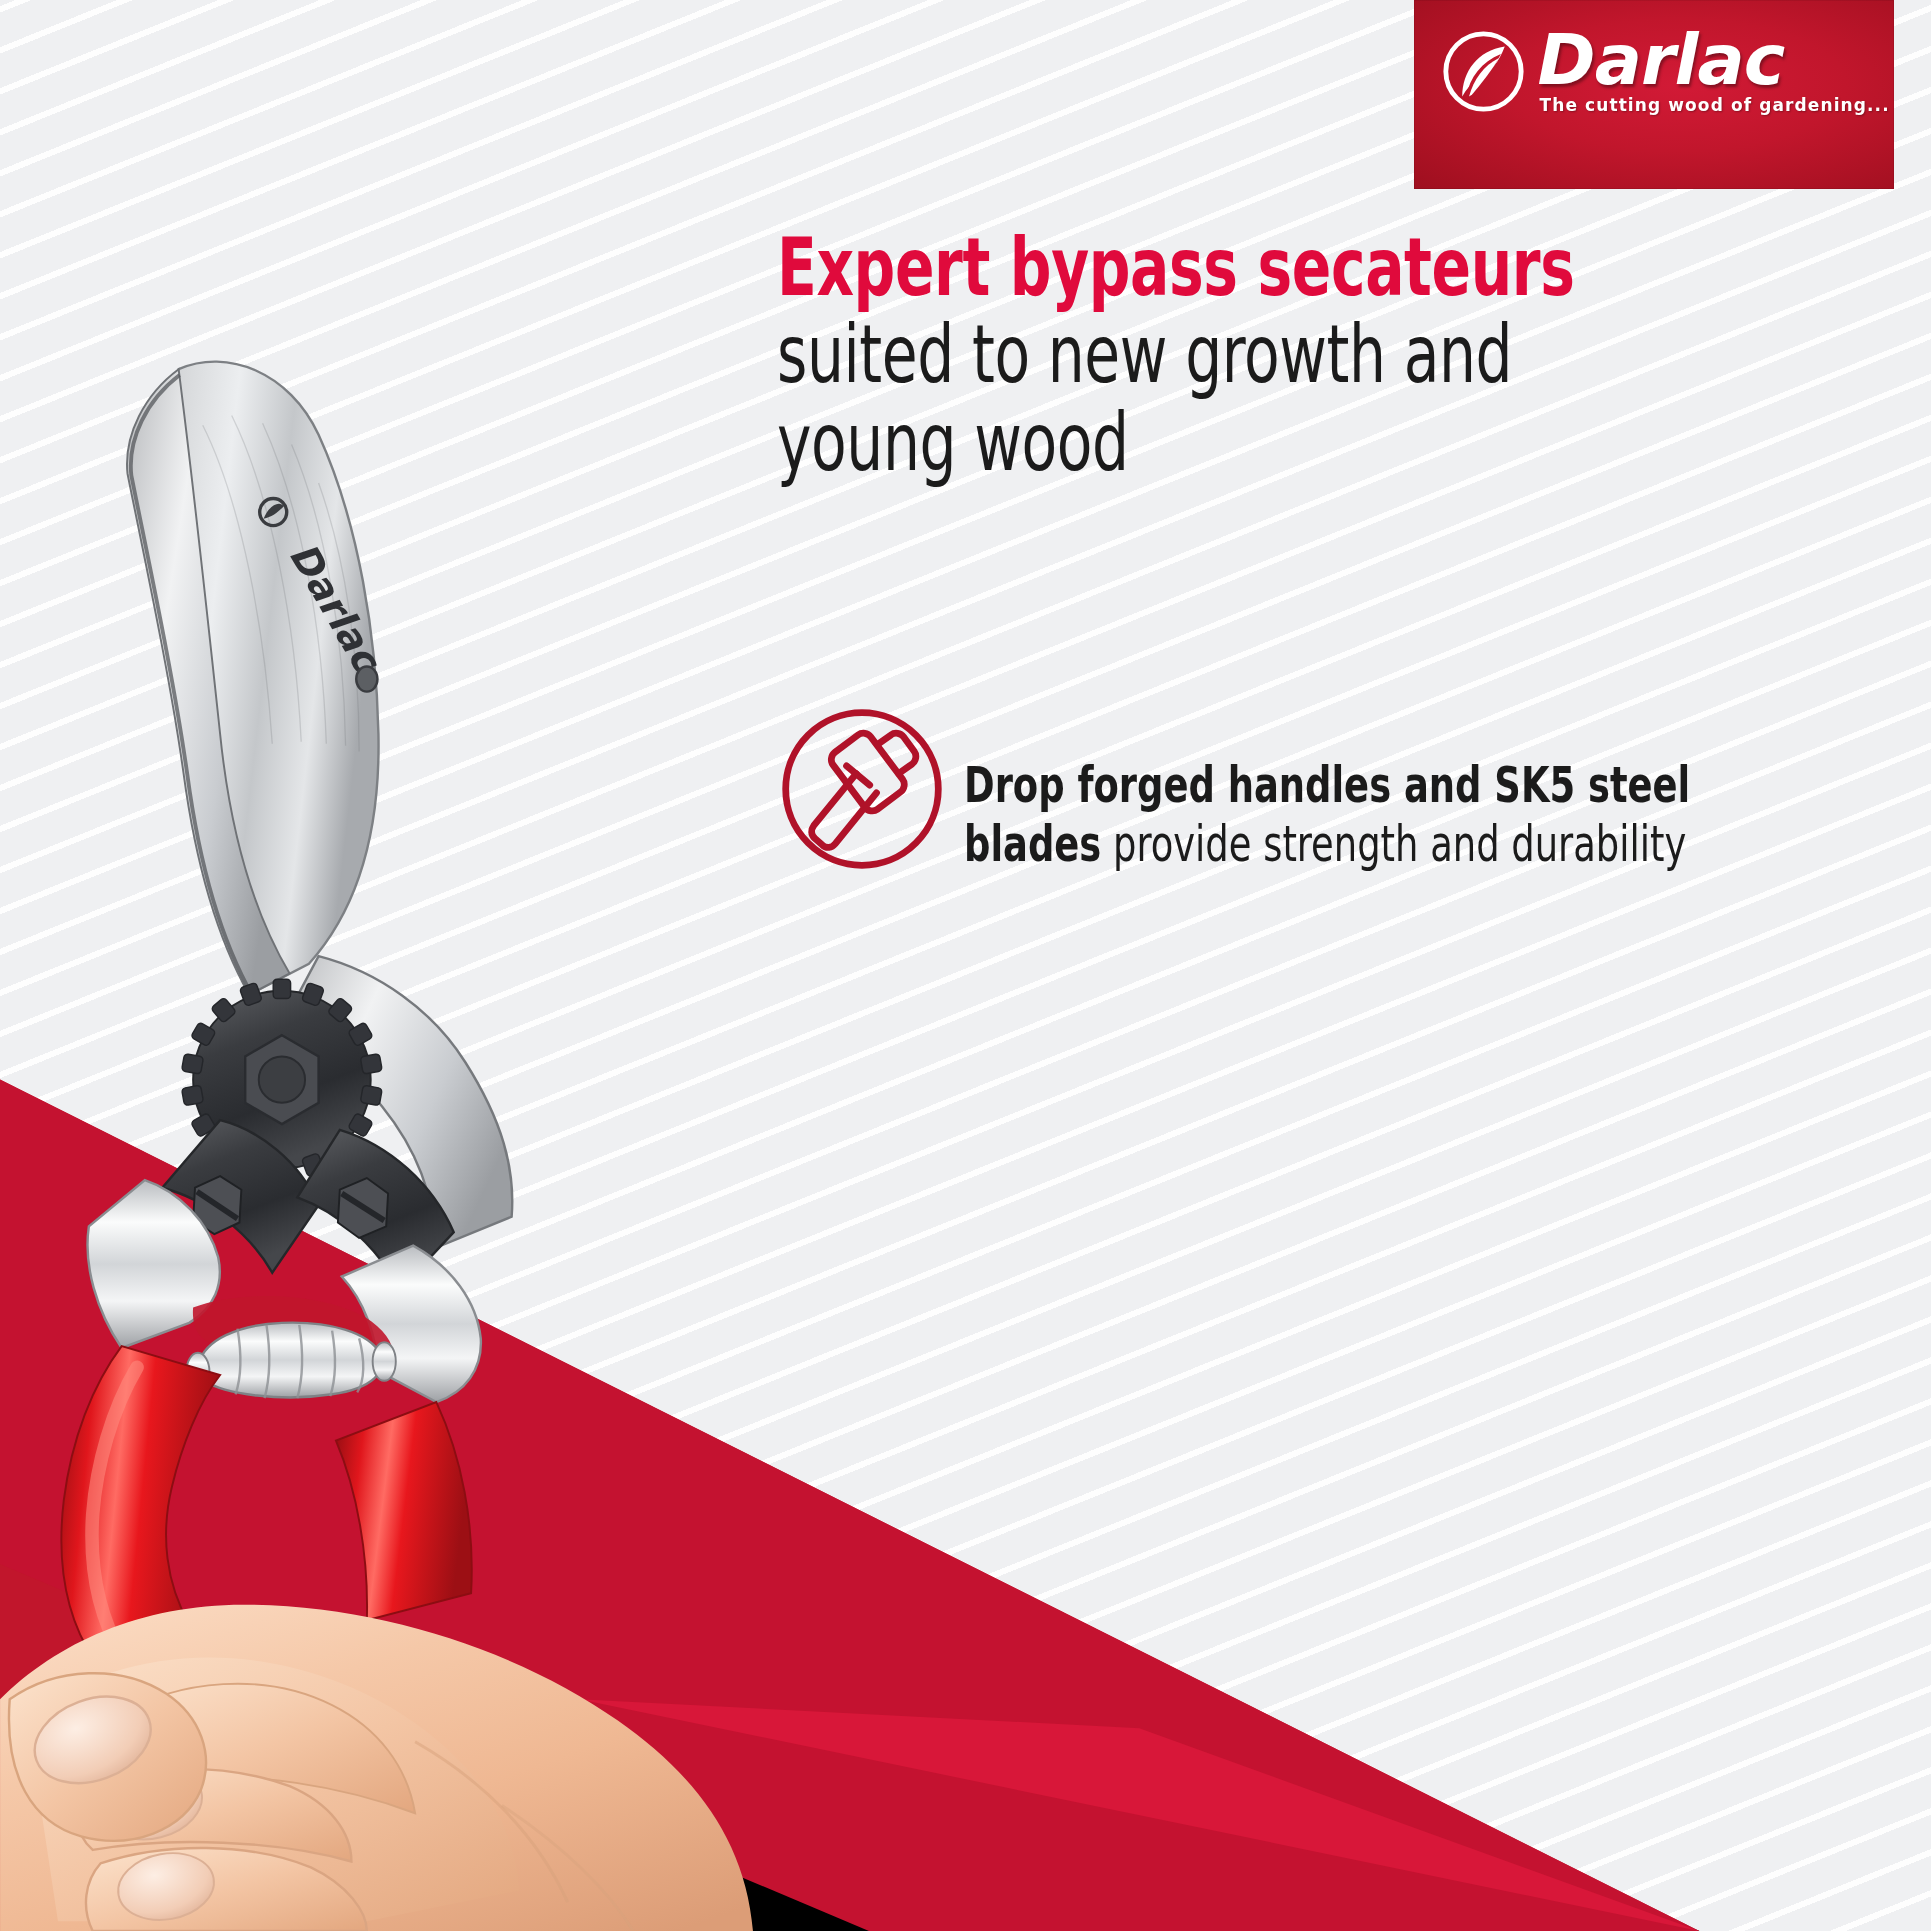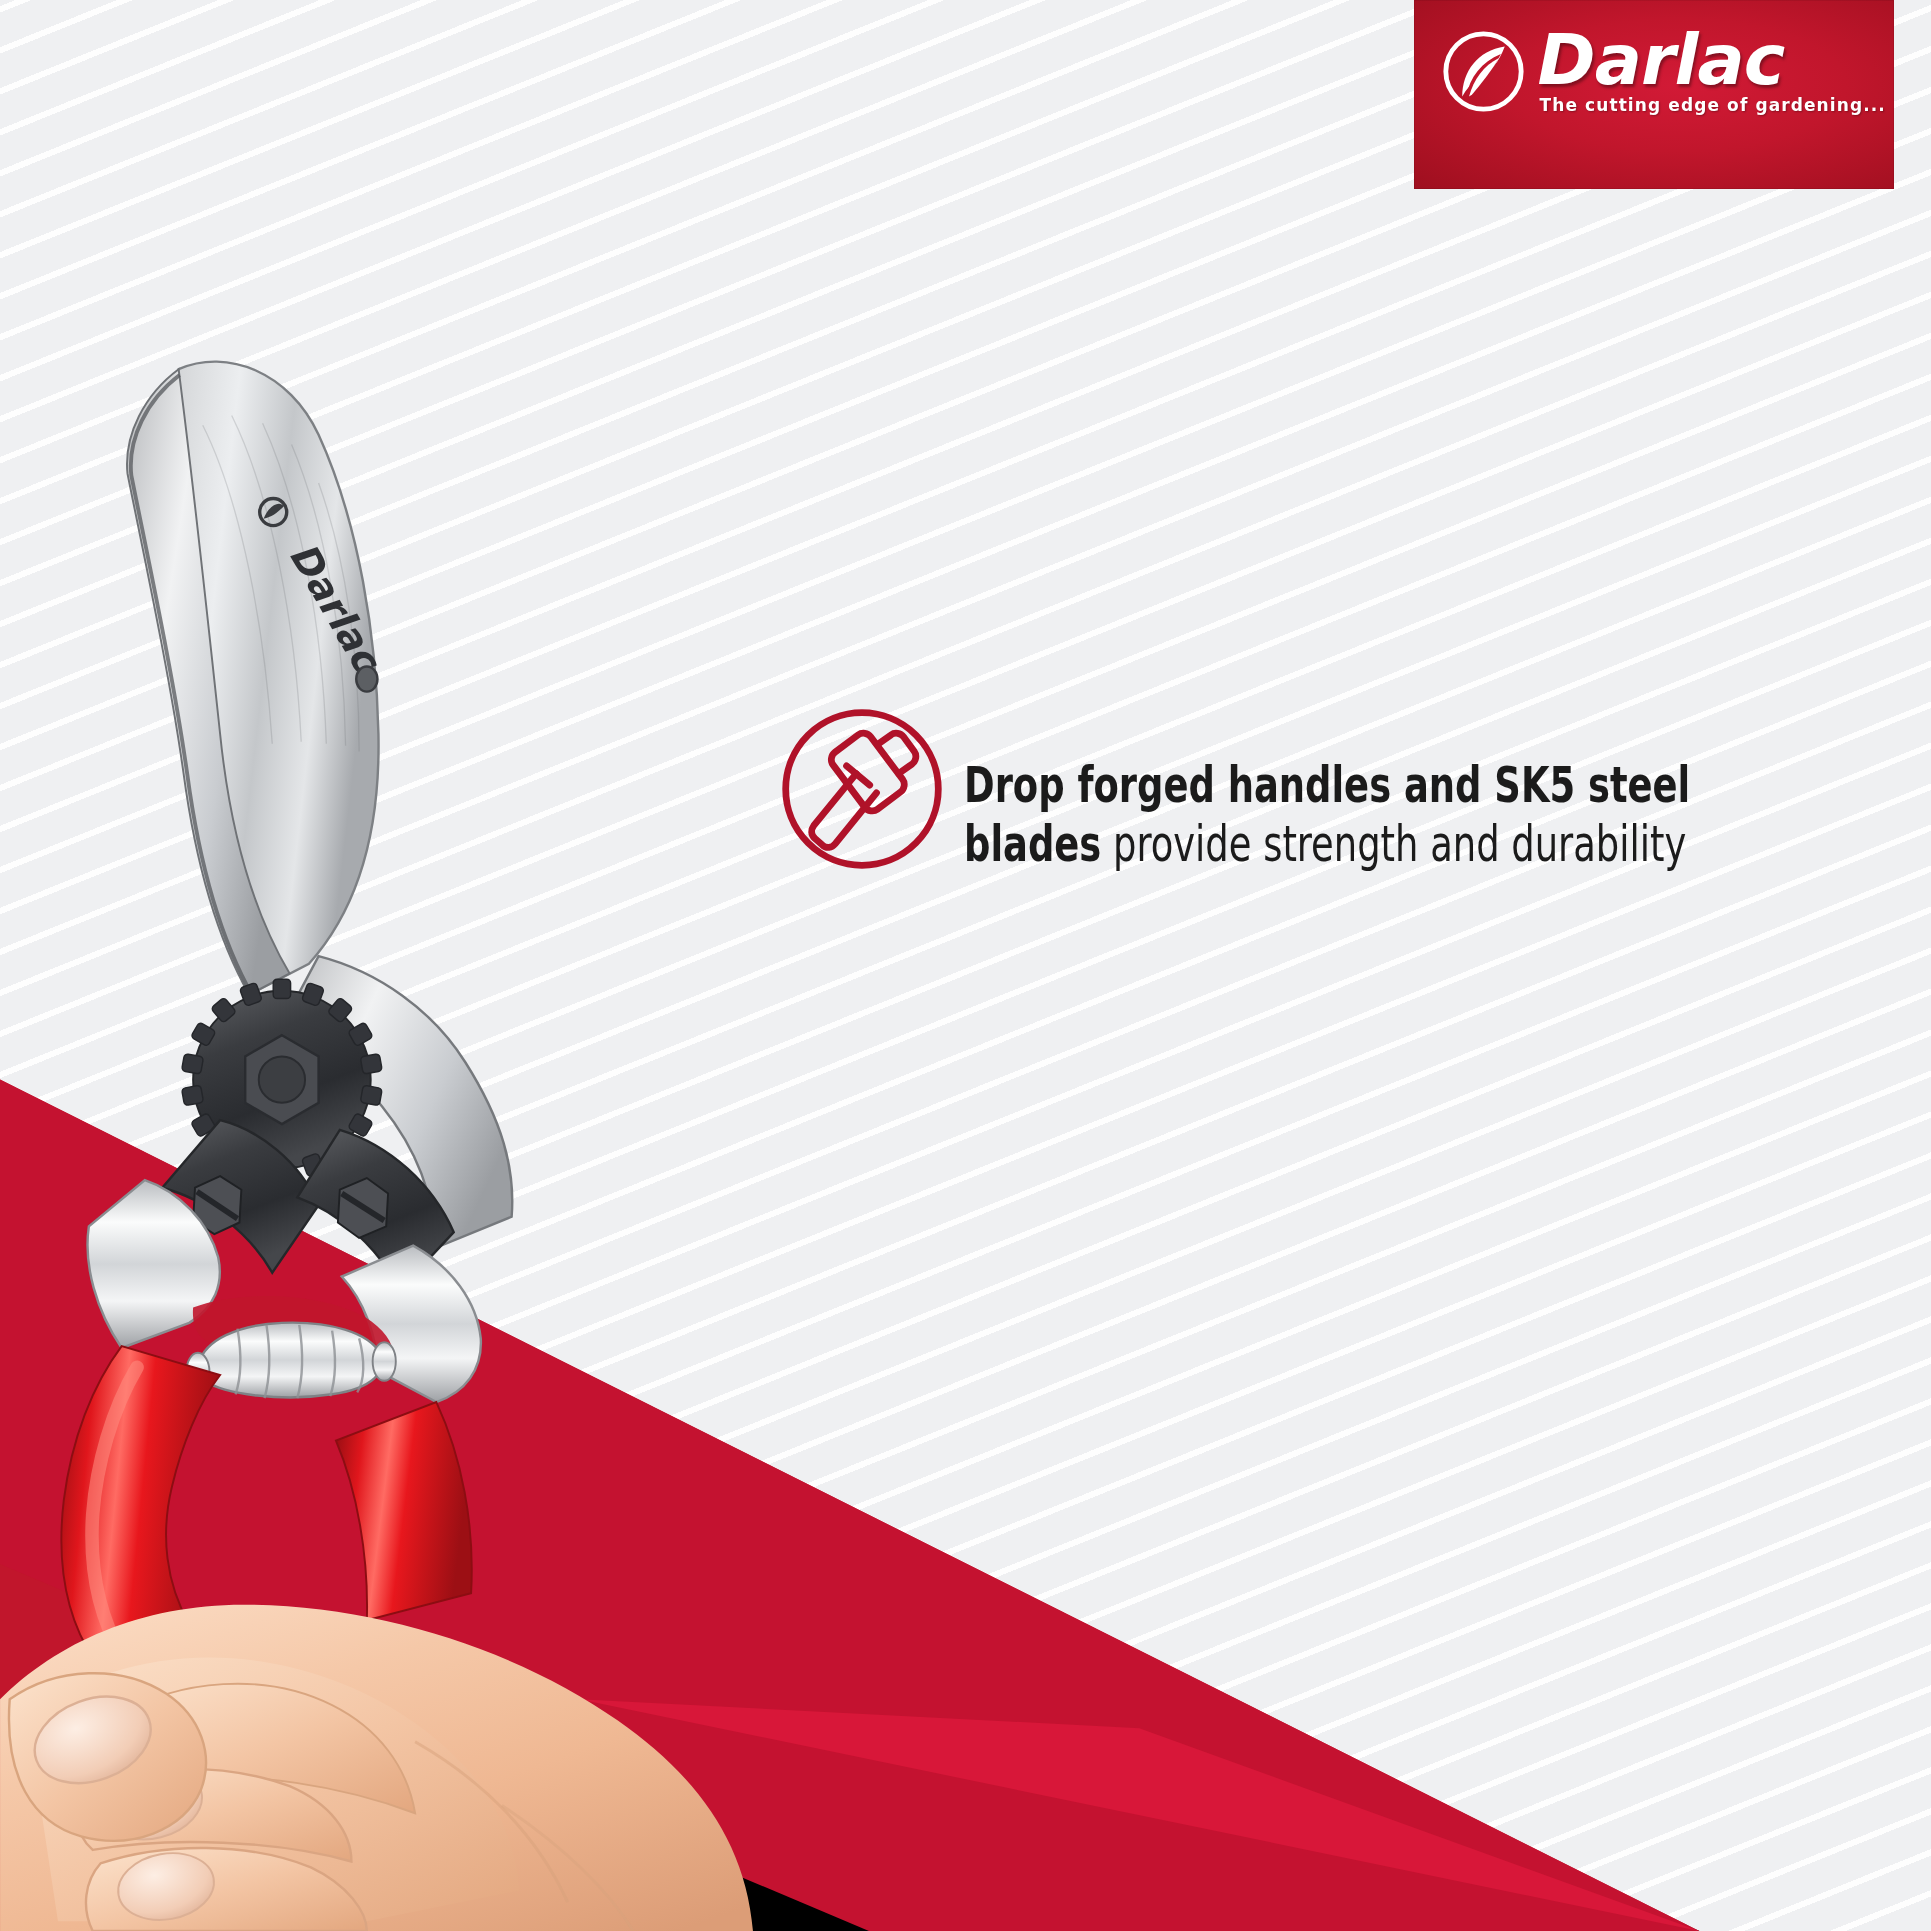--- a/index.html
+++ b/index.html
@@ -374,25 +374,30 @@
   <div id="logo-box">
     <div id="logo-inner">
       <svg id="logo-mark" width="85" height="85" viewBox="0 0 88 88">
         <circle cx="44" cy="44" r="39" fill="none" stroke="#ffffff" stroke-width="5"></circle>
         <path d="M22 70 C 22 44, 38 22, 66 18 C 60 34, 52 44, 38 52 C 32 56, 26 62, 22 70 Z" fill="#ffffff"></path>
         <path d="M26 70 C 30 50, 42 34, 62 26 C 54 42, 44 54, 32 64 Z" fill="#c1162c"></path>
         <path d="M29 70 C 34 52, 44 38, 60 30 C 52 44, 42 56, 32 68 Z" fill="#ffffff"></path>
       </svg>
       <div id="logo-words">
         <div id="logo-wordmark">Darlac</div>
-        <div id="logo-tagline">The cutting edge of gardening...</div>
+        <div id="logo-tagline">The cutting wood of gardening...</div>
       </div>
     </div>
   </div>
 
+  <div id="headline">
+    <div class="hl-line" id="hl-red">Expert bypass secateurs</div>
+    <div class="hl-line hl-sub">suited to new growth and</div>
+    <div class="hl-line hl-sub">young wood</div>
+  </div>
 
   <div id="features">
 
     <div class="feature">
       <svg class="feature-icon" viewBox="0 0 176 176">
         <circle cx="88" cy="88" r="79" fill="none" stroke="#b01229" stroke-width="7"></circle>
         <g fill="none" stroke="#b01229" stroke-width="7" stroke-linejoin="round" stroke-linecap="round">
 
           <path d="M60 50 L 84 32 C 88 29, 94 30, 97 34 L 130 78 C 133 82, 132 88, 128 91
                    L 104 109 C 100 112, 94 111, 91 107 L 58 63 C 55 59, 56 53, 60 50 Z"></path>

